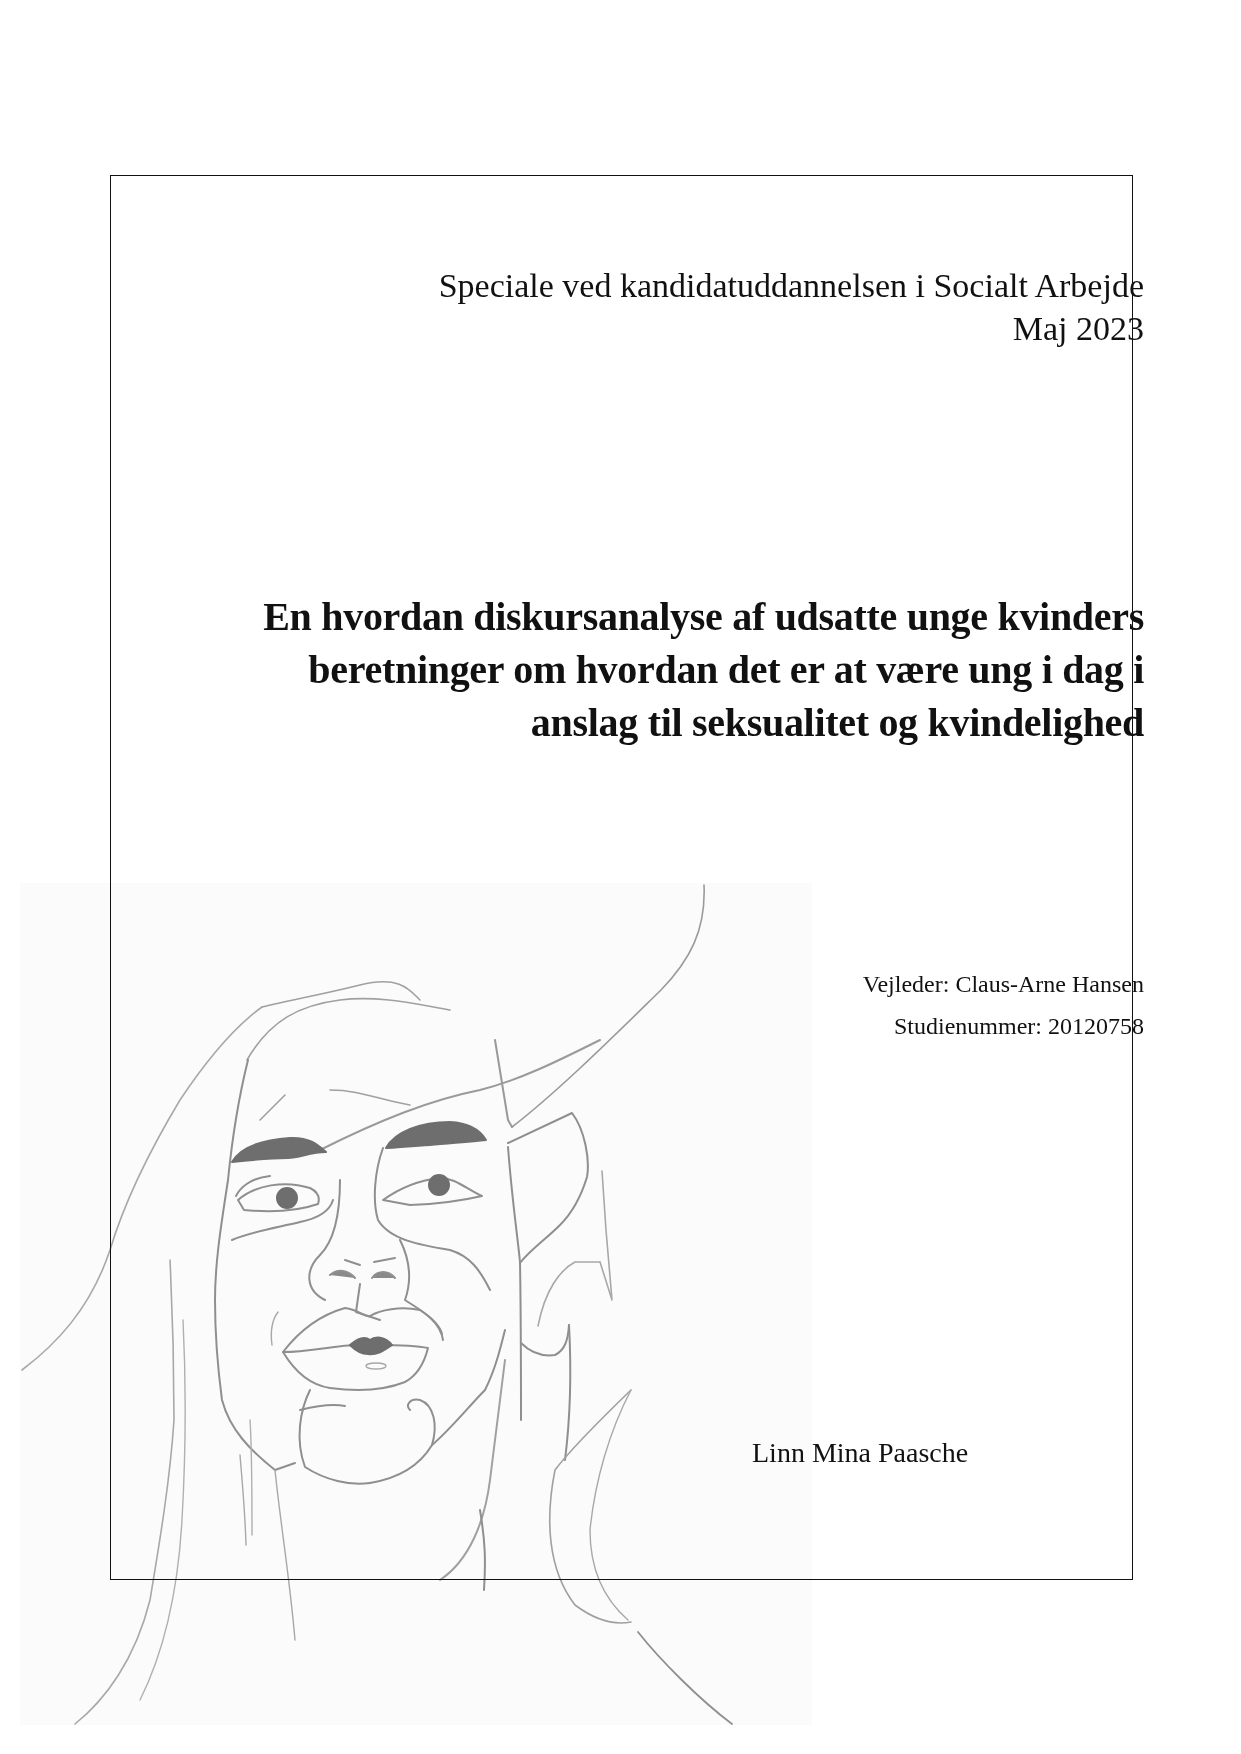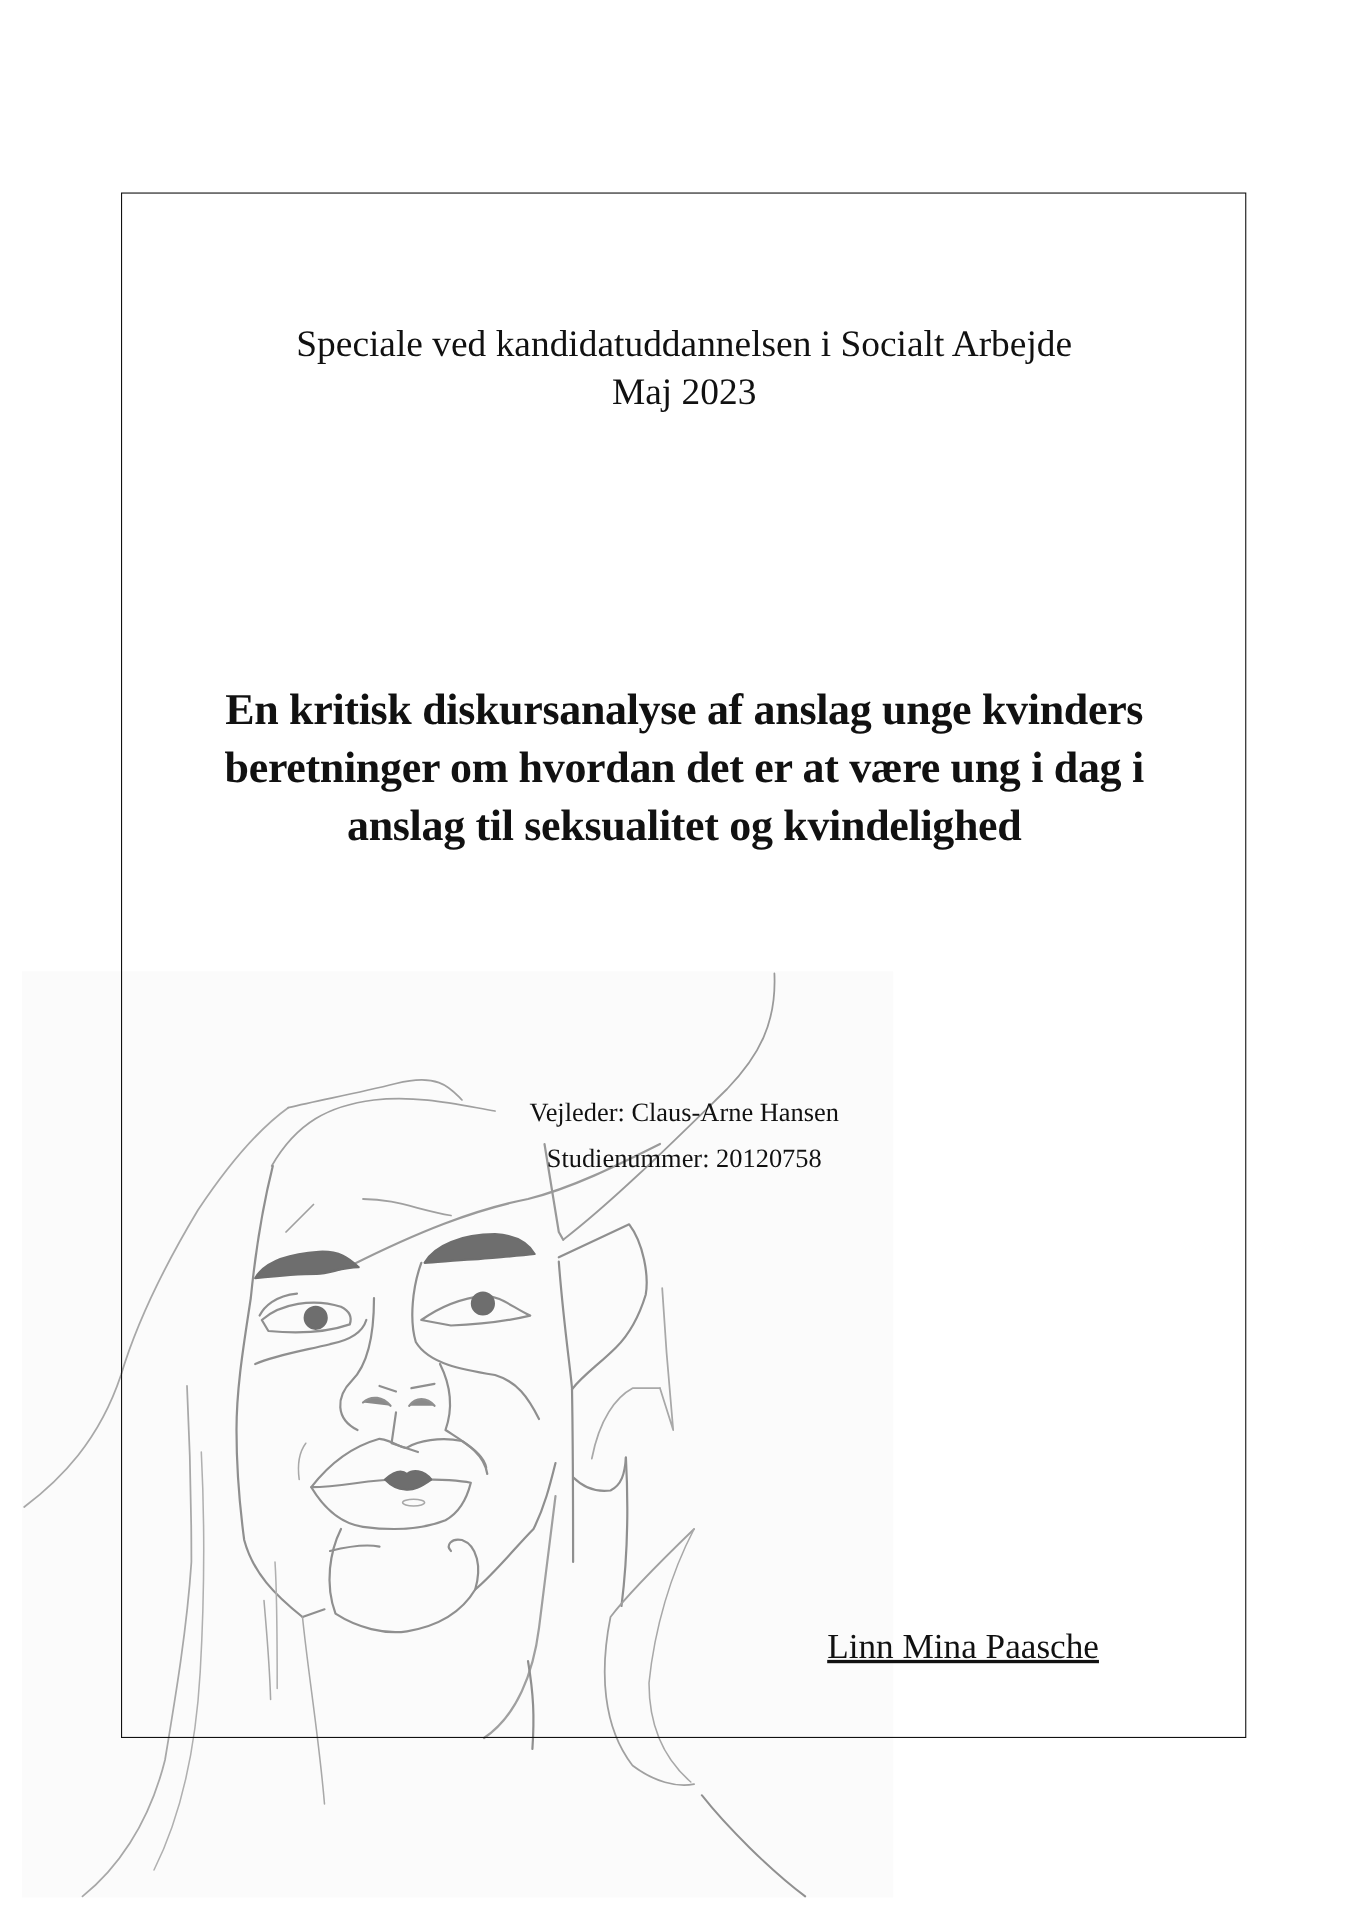--- a/index.html
+++ b/index.html
@@ -35,24 +35,23 @@
       position: absolute;
       left: 110px;
       top: 175px;
       width: 1021px;
       height: 1403px;
       border: 1.5px solid #111111;
       box-sizing: content-box;
     }
     .block {
       position: absolute;
-      left: 110px;
+      left: 120px;
       width: 1024px;
-      text-align: center;
-      margin-top: 28px;
+      text-align: right;
     }
     .header-block {
       top: 264px;
       font-size: 34px;
       line-height: 43px;
     }
     .title-block {
       top: 590px;
       font-size: 40px;
       line-height: 53px;
@@ -64,25 +63,24 @@
       font-size: 24px;
       line-height: 42px;
     }
     .line {
       display: block;
       white-space: nowrap;
     }
     .author {
       position: absolute;
       left: 752px;
-      top: 1476px;
-      font-size: 32px;
+      top: 1433px;
+      font-size: 28px;
       line-height: 40px;
       white-space: nowrap;
-      text-decoration: underline;
     }
   </style>
 </head>
 <body>
 
 <div class="sketch-bg"></div>
 
 <svg class="sketch-svg" viewBox="0 0 1241 1754" xmlns="http://www.w3.org/2000/svg">
   <g fill="none" stroke="#8f8f8f" stroke-width="2" stroke-linecap="round" stroke-linejoin="round">
 
@@ -153,21 +151,21 @@
 </svg>
 
 <div class="frame"></div>
 
 <div class="block header-block">
   <span class="line">Speciale ved kandidatuddannelsen i Socialt Arbejde</span>
   <span class="line">Maj 2023</span>
 </div>
 
 <div class="block title-block">
-  <span class="line">En kritisk diskursanalyse af anslag unge kvinders</span>
+  <span class="line">En hvordan diskursanalyse af udsatte unge kvinders</span>
   <span class="line">beretninger om hvordan det er at være ung i dag i</span>
   <span class="line">anslag til seksualitet og kvindelighed</span>
 </div>
 
 <div class="block meta-block">
   <span class="line">Vejleder: Claus-Arne Hansen</span>
   <span class="line">Studienummer: 20120758</span>
 </div>
 
 <div class="author">Linn Mina Paasche</div>

